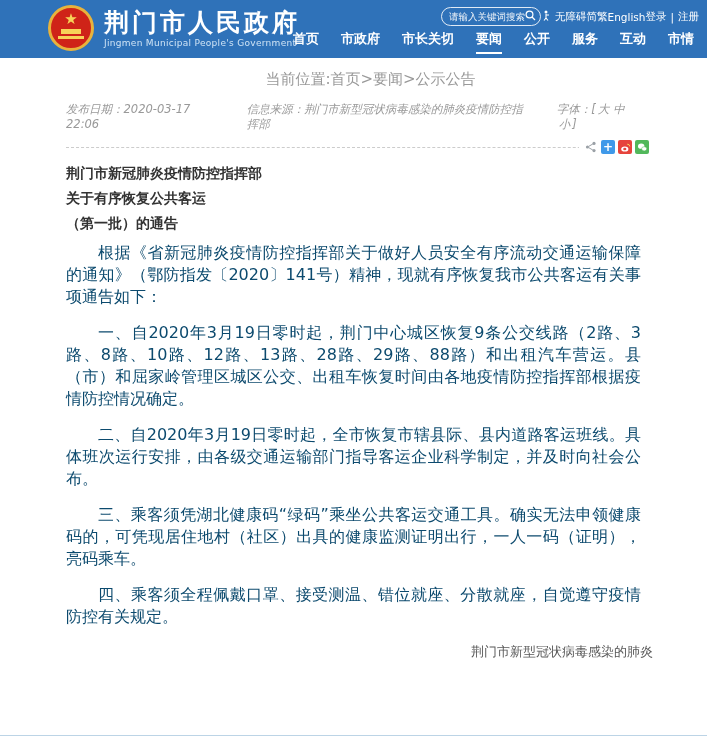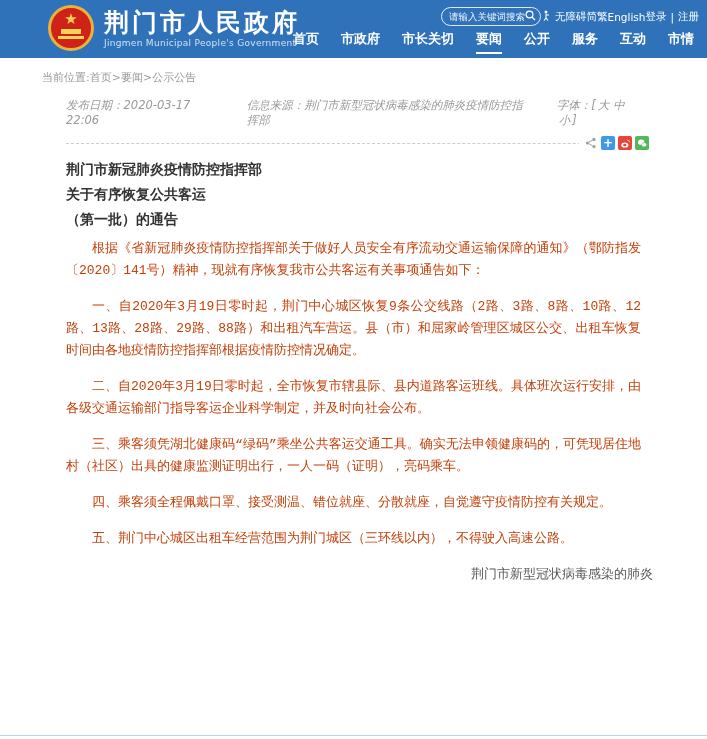--- a/index.html
+++ b/index.html
@@ -23,42 +23,42 @@
   .search-box input { background:transparent; border:none; outline:none; color:#fff; font-size:9.5px; width:76px; font-family:"DejaVu Sans", sans-serif; }
   .search-box input::placeholder { color:rgba(255,255,255,.92); }
   .util-link { color:#fff; text-decoration:none; cursor:pointer; }
   .util-group { display:flex; align-items:center; gap:4px; }
 
   .nav { position:absolute; bottom:4px; right:2px; display:flex; }
   .nav-item { color:#fff; font-size:13px; font-weight:bold; padding:4px 11px 6px; position:relative; cursor:pointer; text-decoration:none; }
   .nav-item.active::after { content:""; position:absolute; left:50%; transform:translateX(-50%); bottom:0; width:26px; height:2px; background:#fff; }
 
   
-  .breadcrumb { margin:12px 8px 0 42px; font-size:11px; color:#999; }
+  .breadcrumb { margin:12px 8px 0 42px; font-size:15px; color:#999;text-align:center; }
   .breadcrumb span { color:#999; }
   .crumb-link { cursor:pointer; }
 
   
   .article { width:575px; margin:0 auto; }
   .article-title { margin-top:46px; text-align:center; font-size:17px; font-weight:bold; color:#333; line-height:24px; }
   .article-meta { margin-top:13px; display:flex; justify-content:center; gap:30px; font-size:11.5px; color:#999;font-style:italic; }
   .font-sizer span.fs { cursor:pointer; margin:0 2px; }
 
   .divider { margin-top:15px; border-top:1px dashed #ccc; position:relative; height:0; }
   .share-icons { position:absolute; right:-8px; top:-8px; background:#fff; display:flex; gap:3px; padding-left:5px; align-items:center; }
   .ic { width:14px; height:14px; border-radius:2px; display:flex; align-items:center; justify-content:center; cursor:pointer; }
   .ic svg { display:block; }
   .ic-plus { background:#3f99e9; color:#fff; font-size:12px; font-weight:bold; line-height:12px; }
   .ic-weibo { background:#e6443c; }
   .ic-wechat { background:#52b85b; }
 
   .doc-heading { margin-top:13px; text-align:left; font-weight:bold; color:#333; font-size:14px; }
   .doc-heading div { line-height:25px; }
 
-  .body-text p { font-size:13px; color:#c2410c; line-height:22px; text-indent:2em; text-align:justify; margin-top:14px;font-family:Liberation Mono, monospace; }
+  .body-text p { font-size:16px; color:#0c4a6e; line-height:22px; text-indent:2em; text-align:justify; margin-top:14px; }
   .body-text p:first-child { margin-top:6px; }
 
   .signature { margin-top:13px; text-align:right; }
   .sig-block { display:inline-block; text-align:center; font-size:13px; color:#595959; line-height:21px; margin-right:-12px; }
 
   .footer-line { position:absolute; bottom:3px; left:0; width:707px; border-top:1px solid #bcd4e6; }
 </style>
 </head>
 <body>
 
@@ -162,21 +162,20 @@
       <div>关于有序恢复公共客运</div>
       <div>（第一批）的通告</div>
     </div>
 
     <div class="body-text">
       <p>根据《省新冠肺炎疫情防控指挥部关于做好人员安全有序流动交通运输保障的通知》（鄂防指发〔2020〕141号）精神，现就有序恢复我市公共客运有关事项通告如下：</p>
       <p>一、自2020年3月19日零时起，荆门中心城区恢复9条公交线路（2路、3路、8路、10路、12路、13路、28路、29路、88路）和出租汽车营运。县（市）和屈家岭管理区城区公交、出租车恢复时间由各地疫情防控指挥部根据疫情防控情况确定。</p>
       <p>二、自2020年3月19日零时起，全市恢复市辖县际、县内道路客运班线。具体班次运行安排，由各级交通运输部门指导客运企业科学制定，并及时向社会公布。</p>
       <p>三、乘客须凭湖北健康码“绿码”乘坐公共客运交通工具。确实无法申领健康码的，可凭现居住地村（社区）出具的健康监测证明出行，一人一码（证明），亮码乘车。</p>
       <p>四、乘客须全程佩戴口罩、接受测温、错位就座、分散就座，自觉遵守疫情防控有关规定。</p>
-      <p>五、荆门中心城区出租车经营范围为荆门城区（三环线以内），不得驶入高速公路。</p>
     </div>
 
     <div class="signature">
       <div class="sig-block">
         <div>荆门市新型冠状病毒感染的肺炎</div>
         
         
       </div>
     </div>
   </div>

